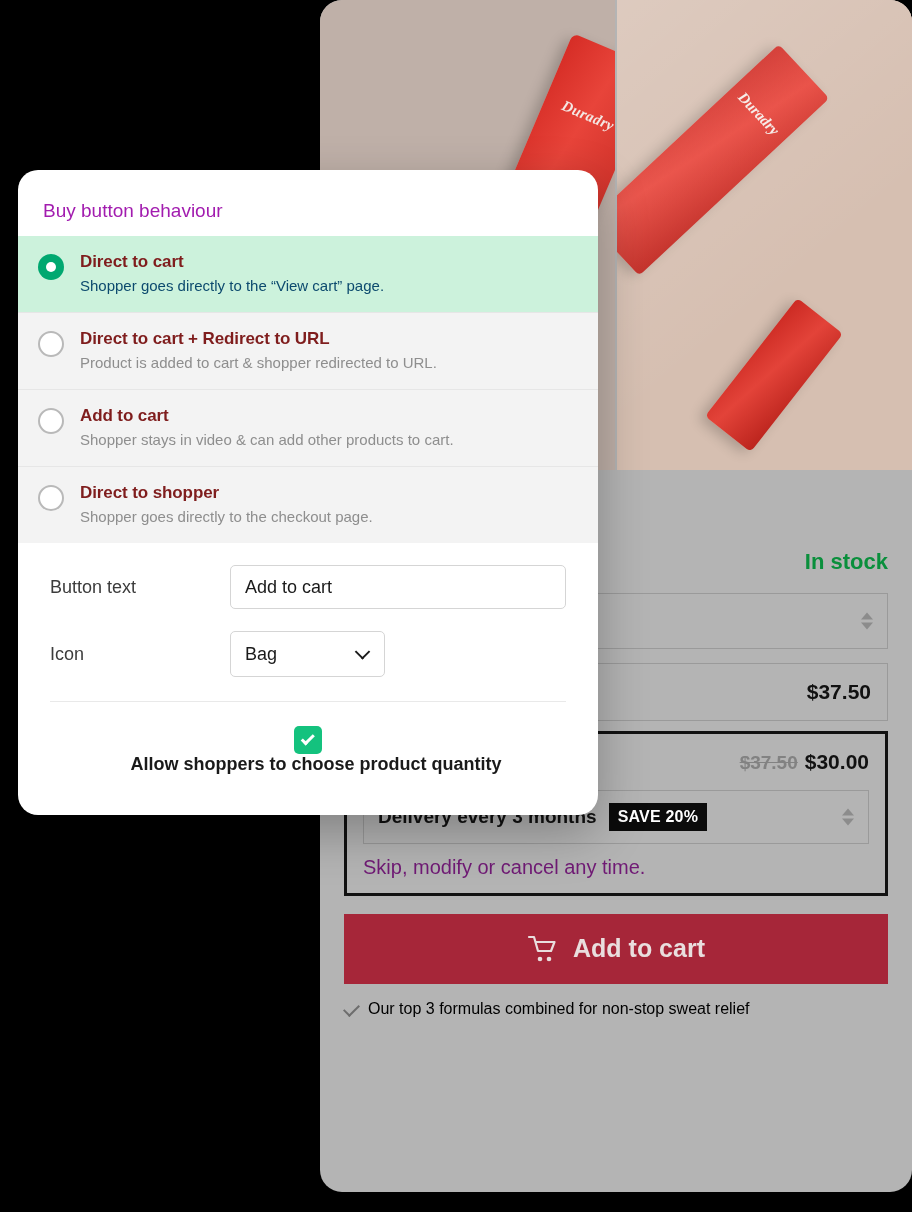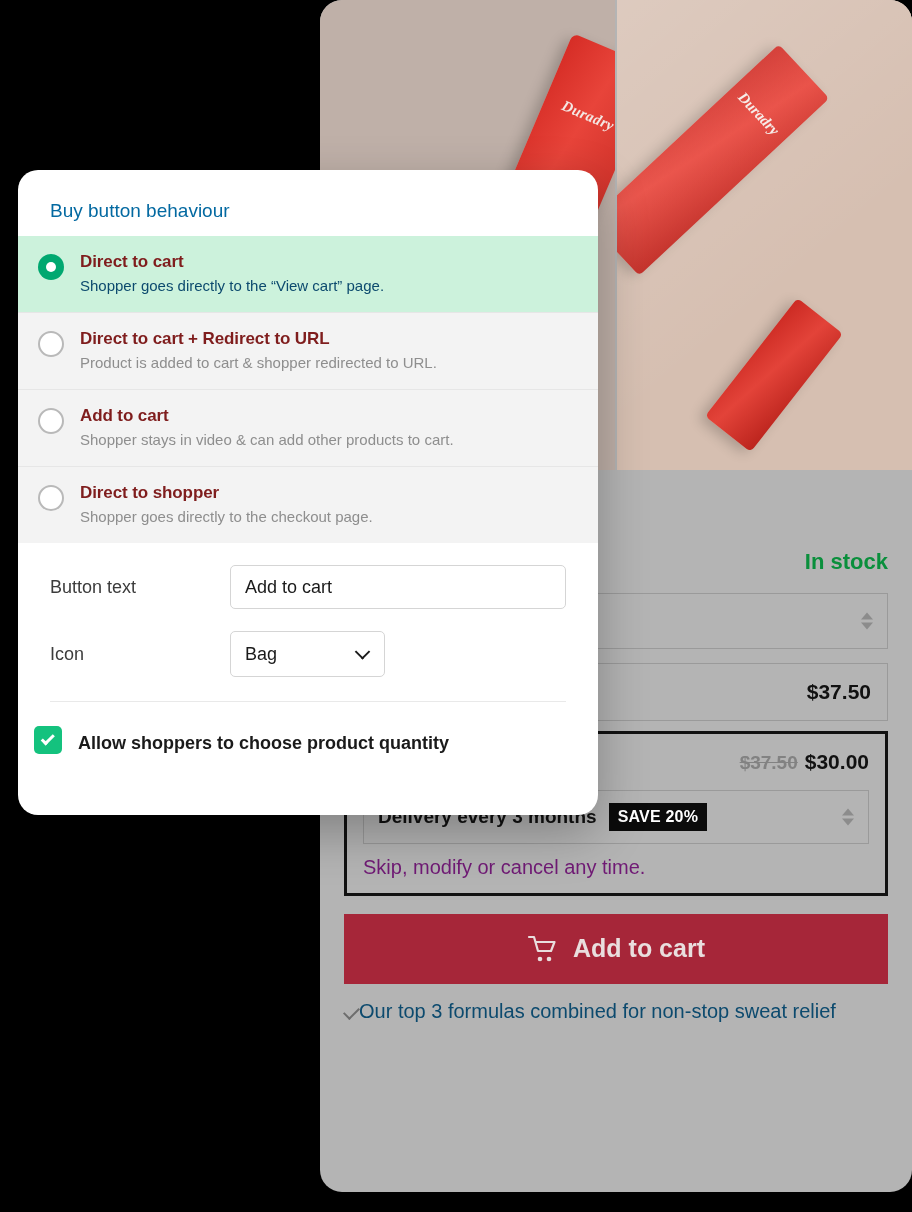--- a/index.html
+++ b/index.html
@@ -132,31 +132,31 @@
     padding:5px 9px; letter-spacing:.2px;
   }
   .subnote{ margin-top:12px; font-size:20px; color:#701a75; }
 
   .atc{
     margin-top:18px; height:70px; background:#a62639; color:#e9dede;
     display:flex; align-items:center; justify-content:center; gap:14px;
     font-size:25px; font-weight:bold;
   }
   .cart-icon{ width:32px; height:30px; position:relative; display:block; }
-  .foot{ margin-top:16px; display:flex; align-items:center; color:#0c4a6e; font-size:20px; }
+  .foot{ margin-top:16px; display:flex; align-items:center; gap:9px; color:#000000; font-size:16px; }
   .check-sm{ width:15px; height:9px; border-left:2.2px solid #6d6d6d; border-bottom:2.2px solid #6d6d6d; transform:rotate(-45deg); display:block; }
 
   
   .modal{
     position:absolute; left:18px; top:170px; width:580px; height:645px;
     background:#fff; border-radius:20px;
     box-shadow:0 18px 50px rgba(0,0,0,.28);
     overflow:hidden;
   }
-  .modal-title{ font-size:19px; color:#0369a1; padding:30px 32px 14px 32px; }
+  .modal-title{ font-size:19px; color:#a21caf; padding:30px 32px 14px 25px; }
 
   .opt{ padding:16px 20px 18px 20px; display:flex; align-items:flex-start; background:#f3f3f3; }
   .opt + .opt{ border-top:1px solid #e6e6e6; }
   .opt.selected{ background:#ccf2dc; }
   .radio{
     width:26px;height:26px;border-radius:50%;
     border:2px solid #b9b9b9; background:#fff;
     flex:0 0 auto; margin-top:2px;
   }
   .radio.on{
@@ -179,21 +179,21 @@
     width:155px; height:46px; border:1px solid #d5d5d5; border-radius:5px; background:#fff;
     display:flex; align-items:center; padding:0 14px; font-size:18px; color:#1a1a1a;
     position:relative;
   }
   .chev{
     position:absolute; right:16px; top:50%;
     width:11px;height:11px; border-right:2.6px solid #1a1a1a; border-bottom:2.6px solid #1a1a1a;
     transform:translateY(-70%) rotate(45deg);
   }
   .divider{ height:1px; background:#e9e9e9; margin:24px 32px 0 32px; }
-  .cbrow{ display:flex; align-items:flex-end; padding:0 16px; margin-top:24px; }
+  .cbrow{ display:flex; align-items:center; padding:0 26px; margin-top:24px;flex-direction:column; }
   .cbox{
     width:28px;height:28px;border-radius:5px;background:#14c27e;
     display:flex;align-items:center;justify-content:center; flex:0 0 auto;
   }
   .cbox .tick{ width:13px;height:7px;border-left:3px solid #fff;border-bottom:3px solid #fff; transform:rotate(-45deg) translate(1px,-2px); display:block; }
   .cblabel{ margin-left:16px; font-size:18px; font-weight:bold; color:#1a1a1a; }
 </style>
 </head>
 <body>
 

